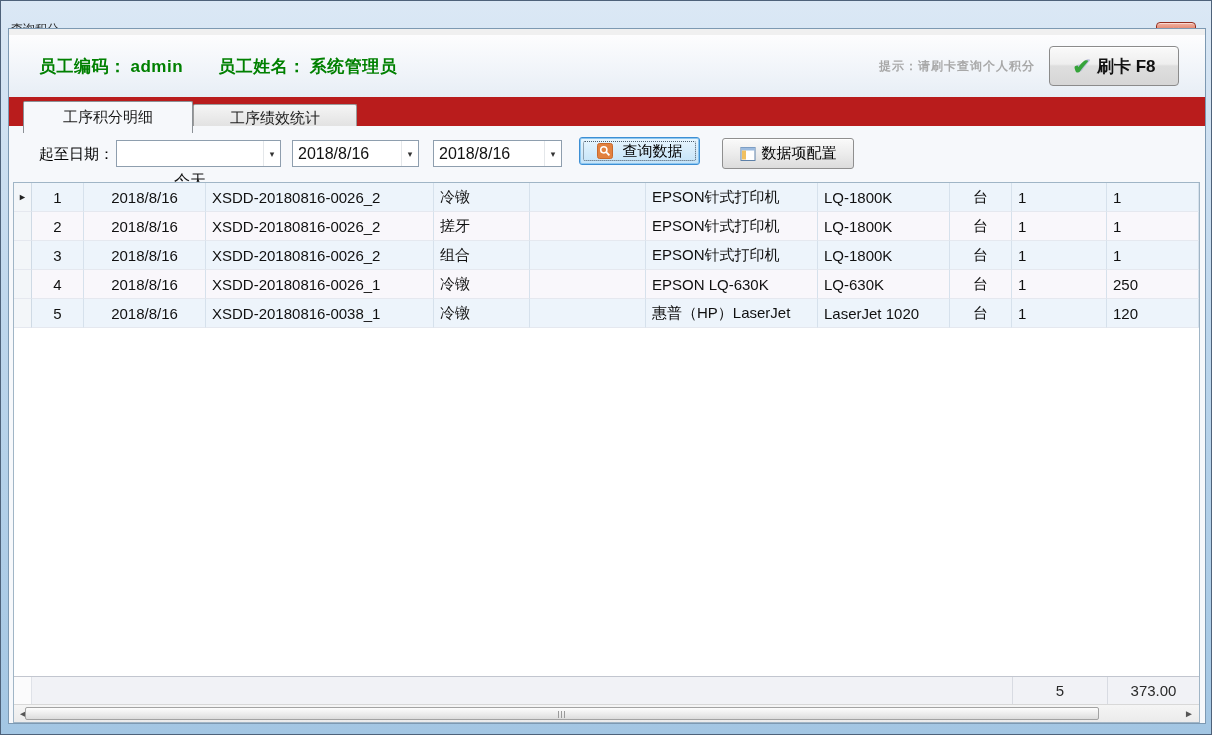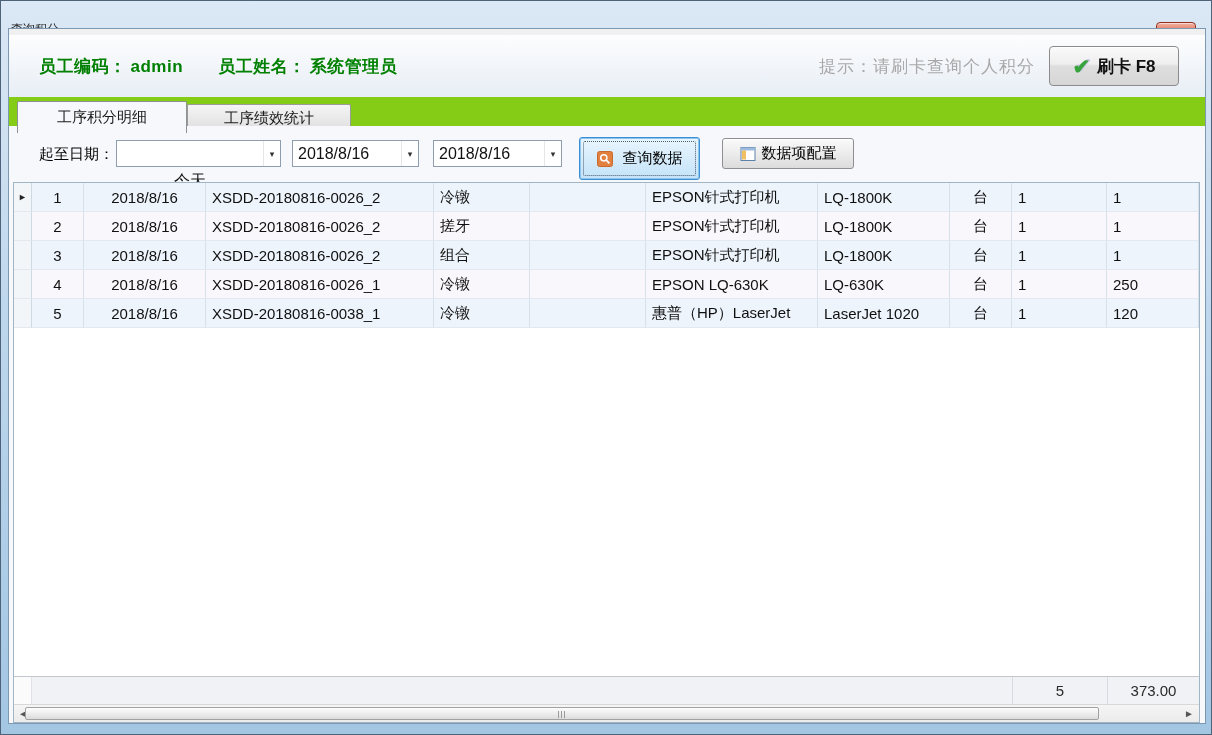--- a/index.html
+++ b/index.html
@@ -28,32 +28,32 @@
 
   
   .top-header { position:relative; height:62px;
     background:linear-gradient(180deg,#fdfdfe 0%,#f0f4f9 60%,#e7eef5 100%);margin-top:6px; }
   .emp-info { position:absolute; left:30px; top:50%; transform:translateY(-50%);
     font-size:17px; font-weight:bold; color:#008000; letter-spacing:.5px; }
   .emp-info span { margin-right:4px; }
   .emp-pair + .emp-pair { margin-left:22px; }
   .header-right { position:absolute; right:26px; top:50%; transform:translateY(-50%);
     display:flex; align-items:center; gap:14px; }
-  .tip-text { font-size:17px; font-weight:normal; color:#a8a8a8; letter-spacing:1px; }
+  .tip-text { font-size:12px; font-weight:bold; color:#a8a8a8; letter-spacing:1px; }
   .swipe-btn { width:130px; height:40px; border:1px solid #8b8b8b; border-radius:4px;
     background:linear-gradient(180deg,#fafafa 0%,#eeeeee 45%,#dedede 50%,#d6d6d6 100%);
     font-size:17px; font-weight:bold; color:#111;
     display:flex; align-items:center; justify-content:center; gap:7px; cursor:pointer;
     box-shadow:inset 0 1px 0 #fff; }
   .check-glyph { color:#36a43a; font-size:21px; font-weight:bold;
     text-shadow:2px -1px 0 #b9bcd8; line-height:1; }
 
   
-  .tabstrip { position:relative; height:35px; background:#84cc16;
-    display:flex; align-items:flex-end; padding-left:8px; }
+  .tabstrip { position:relative; height:35px; background:#b91c1c;
+    display:flex; align-items:flex-end; padding-left:14px; }
   .tabstrip::after { content:""; position:absolute; left:0; right:0; bottom:0;
     height:1px; background:#919699; }
   .tab { display:flex; align-items:center; justify-content:center;
     font-size:15px; color:#1a1a1a; cursor:pointer; position:relative; }
   .tab.active { width:170px; height:32px; background:#f6f8fb;
     border:1px solid #8c9196; border-bottom:none; z-index:2; margin-bottom:-1px;
     border-radius:2px 2px 0 0; }
   .tab.inactive { width:164px; height:28px;
     background:linear-gradient(180deg,#f5f5f5,#dddddd);
     border:1px solid #9b9b9b; border-bottom:none; border-radius:2px 2px 0 0; }
@@ -70,21 +70,21 @@
     border:1px solid #8e9eae; display:flex; align-items:stretch; cursor:pointer; }
   .combo-preset { left:107px; width:165px; }
   .combo-from  { left:283px; width:127px; }
   .combo-to    { left:424px; width:129px; }
   .combo .val { flex:1; display:flex; align-items:center; font-size:16px; color:#111;
     padding-left:5px; }
   .combo-preset .val { justify-content:center; padding-left:0;margin-top:40px; }
   .combo .arrow { width:17px; display:flex; align-items:center; justify-content:center;
     font-size:9px; color:#333; border-left:1px solid #e4e7ea; }
 
-  .btn-query { position:absolute; left:570px; top:11px; width:121px; height:43px;
+  .btn-query { position:absolute; left:570px; top:11px; width:121px; height:28px;
     border:1px solid #3d8fd4; border-radius:3px;
     background:linear-gradient(180deg,#eaf6fe 0%,#d8edfb 45%,#c3e3f8 100%);
     box-shadow:0 0 0 1px #8cc6ef inset;
     display:flex; align-items:center; justify-content:center; gap:10px;
     font-size:15px; color:#000; cursor:pointer; }
   .btn-query::after { content:""; position:absolute; inset:3px;
     border:1px dotted #4a5a6a; border-radius:2px; }
   .btn-config { position:absolute; left:713px; top:12px; width:132px; height:31px;
     border:1px solid #8f8f8f; border-radius:3px;
     background:linear-gradient(180deg,#fafafa 0%,#ececec 50%,#dcdcdc 100%);

